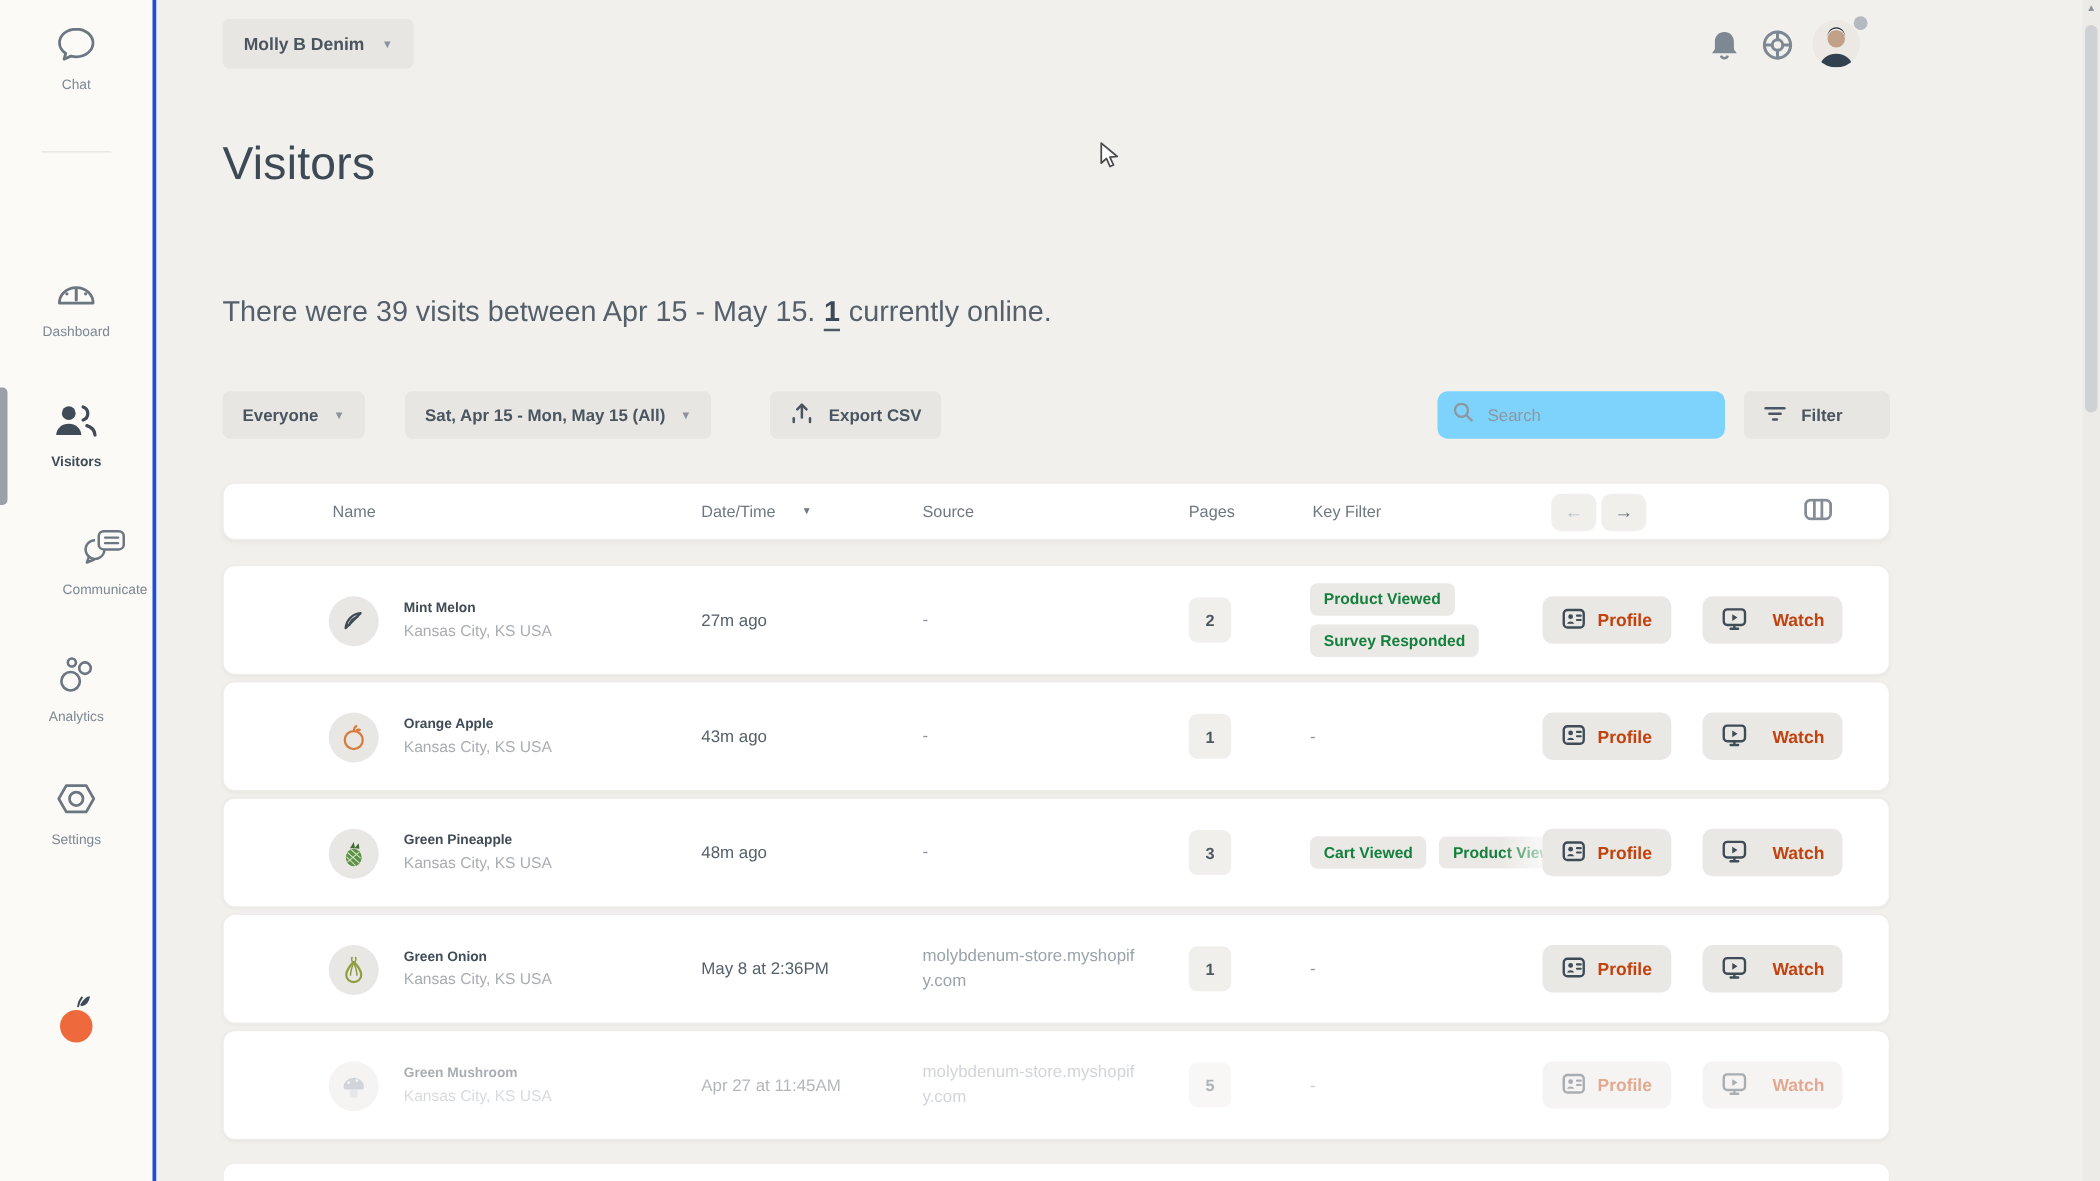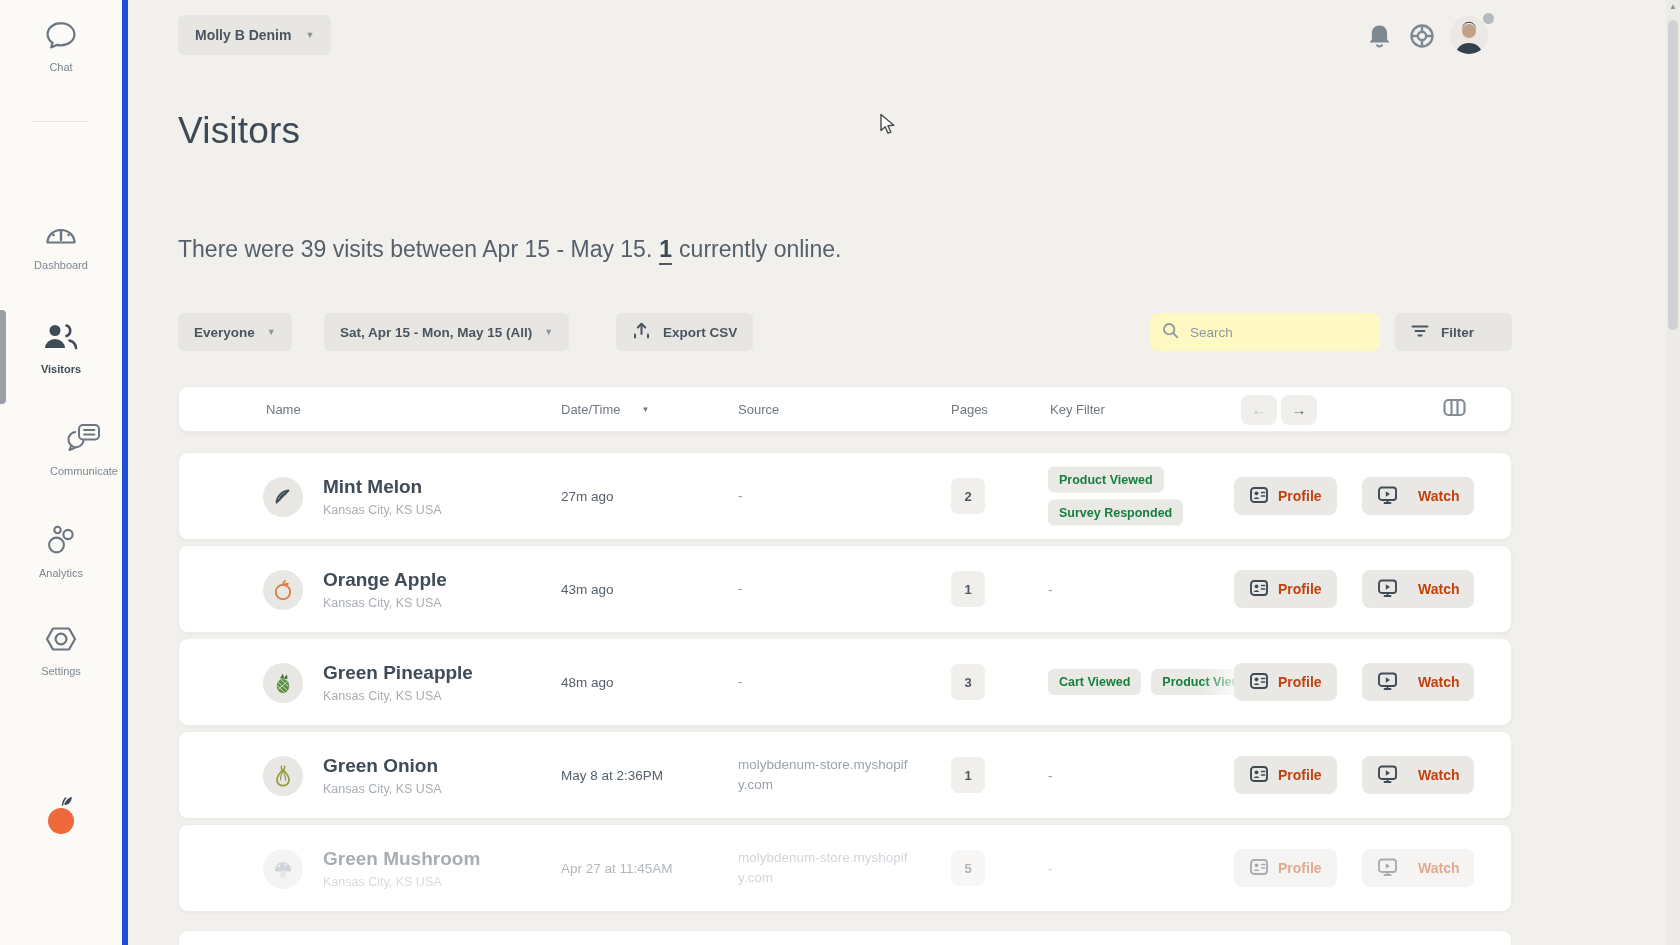--- a/index.html
+++ b/index.html
@@ -1,20 +1,20 @@
 <!DOCTYPE html>
 <html><head>
 <meta charset="utf-8">
 <style>
   html,body{margin:0;padding:0;}
   body{font-family:"Liberation Sans", sans-serif; background:#f1f0ec;}
   .app{position:relative;width:1680px;height:945px;overflow:hidden;background:#f1f0ec;}
 
   
-  .sidebar{position:absolute;left:0;top:0;width:122px;height:945px;background:#fbfaf7;border-right:6px solid #1d4ed8;}
+  .sidebar{position:absolute;left:0;top:0;width:122px;height:945px;background:#fbfaf7;border-right:3px solid #1d4ed8;}
   .side-item{position:absolute;left:0;width:122px;display:flex;flex-direction:column;align-items:center;cursor:pointer;}
   .side-item .lbl{margin-top:7px;font-size:11px;color:#7d8893;}
   .side-item.active .lbl{color:#3f4b56;font-weight:700;}
   .side-divider{position:absolute;left:33px;top:121px;width:56px;height:1px;background:#e4e3df;}
   .active-bar{position:absolute;left:0;top:310px;width:6px;height:94px;background:#99a0a7;border-radius:0 4px 4px 0;}
   .side-logo{position:absolute;left:42px;top:790px;width:40px;height:48px;}
 
   
   .account-btn{position:absolute;left:178px;top:15px;height:40px;background:#e7e6e2;border:none;border-radius:6px;
     display:inline-flex;align-items:center;gap:14px;padding:0 17px;font-family:inherit;font-size:14px;font-weight:700;color:#4a5560;cursor:pointer;}
@@ -24,21 +24,21 @@
   .avatar-dot{position:absolute;left:1483px;top:13px;width:11px;height:11px;border-radius:50%;background:#b4bac0;}
 
   
   .page-title{position:absolute;left:178px;top:110px;margin:0;font-size:37px;font-weight:500;color:#3d4a55;letter-spacing:.2px;}
   .summary{position:absolute;left:178px;top:236px;margin:0;font-size:23px;font-weight:400;color:#55606b;}
   .summary .online{font-weight:700;color:#3d4a55;border-bottom:2px solid #4d5a66;padding-bottom:1px;margin:0 7px;}
 
   
   .tbtn{position:absolute;top:313px;height:38px;background:#e7e6e2;border:none;border-radius:6px;
     display:inline-flex;align-items:center;gap:12px;padding:0 16px;font-family:inherit;font-size:13.5px;font-weight:700;color:#4a5560;cursor:pointer;}
-  .search-box{position:absolute;left:1150px;top:313px;width:230px;height:38px;background:#fef9c3;border-radius:8px;display:flex;align-items:center;padding:0 12px;box-sizing:border-box;}
+  .search-box{position:absolute;left:1150px;top:313px;width:230px;height:38px;background:#7dd3fc;border-radius:8px;display:flex;align-items:center;padding:0 12px;box-sizing:border-box;}
   .search-box input{border:none;background:transparent;outline:none;font-family:inherit;font-size:13.5px;color:#4a5560;margin-left:9px;width:170px;}
   .search-box input::placeholder{color:#8d97a0;}
 
   
   .thead{position:absolute;left:178px;top:386px;width:1334px;height:46px;background:#fff;border-radius:10px;
     box-shadow:0 2px 4px rgba(60,60,60,.05);border:1px solid #eeede9;box-sizing:border-box;}
   .thead .hcell{position:absolute;top:50%;transform:translateY(-50%);font-size:13px;color:#6e7882;}
   .h-name{left:87px;} .h-dt{left:382px;display:flex;align-items:center;gap:21px;cursor:pointer;} .h-src{left:559px;}
   .h-pages{left:772px;} .h-ev{left:871px;}
   .sort{font-size:8px;color:#6e7882;}
@@ -49,21 +49,21 @@
 
   .trow{position:absolute;left:178px;width:1334px;height:88px;background:#fff;border-radius:10px;
     box-shadow:0 1px 3px rgba(60,60,60,.05);border:1px solid #eeede9;box-sizing:border-box;cursor:pointer;}
   .row-0{top:452px;} .row-1{top:545px;} .row-2{top:638px;} .row-3{top:731px;} .row-4{top:824px;}
   .row-4 .rwrap{opacity:.45;}
   .row-stub{position:absolute;left:178px;top:930px;width:1334px;height:40px;background:#fff;border-radius:10px;border:1px solid #eeede9;box-sizing:border-box;}
   .rwrap{position:absolute;inset:0;}
 
   .cell-avatar{position:absolute;left:84px;top:24px;width:40px;height:40px;border-radius:50%;background:#e9e7e3;display:flex;align-items:center;justify-content:center;}
   .cell-name{position:absolute;left:144px;top:50%;transform:translateY(-50%);}
-  .vname{font-size:19px;font-weight:700;color:#3f4b56;}
+  .vname{font-size:11px;font-weight:700;color:#3f4b56;}
   .vloc{font-size:12.5px;color:#a8aeb4;margin-top:5px;}
   .cell-dt{position:absolute;left:382px;top:50%;transform:translateY(-50%);font-size:13.5px;color:#55606b;}
   .cell-src{position:absolute;left:559px;top:50%;transform:translateY(-50%);width:176px;font-size:13.5px;color:#9aa3ab;word-break:break-all;line-height:1.5;}
   .src-dash{color:#8a949d;}
   .cell-pages{position:absolute;left:772px;top:50%;transform:translateY(-50%);width:34px;height:36px;background:#f0efeb;border-radius:7px;
     display:flex;align-items:center;justify-content:center;font-size:13px;font-weight:700;color:#4d5863;}
   .cell-ev{position:absolute;left:869px;top:50%;transform:translateY(-50%);display:flex;flex-direction:column;align-items:flex-start;gap:7px;}
   .cell-ev.inline{flex-direction:row;gap:10px;align-items:center;}
   .badge{background:#eae9e5;border-radius:6px;padding:6px 11px;font-size:12.5px;font-weight:700;color:#15803d;white-space:nowrap;}
   .badge.trunc{max-width:78px;overflow:hidden;-webkit-mask-image:linear-gradient(90deg,#000 50%,transparent 96%);mask-image:linear-gradient(90deg,#000 50%,transparent 96%);}

